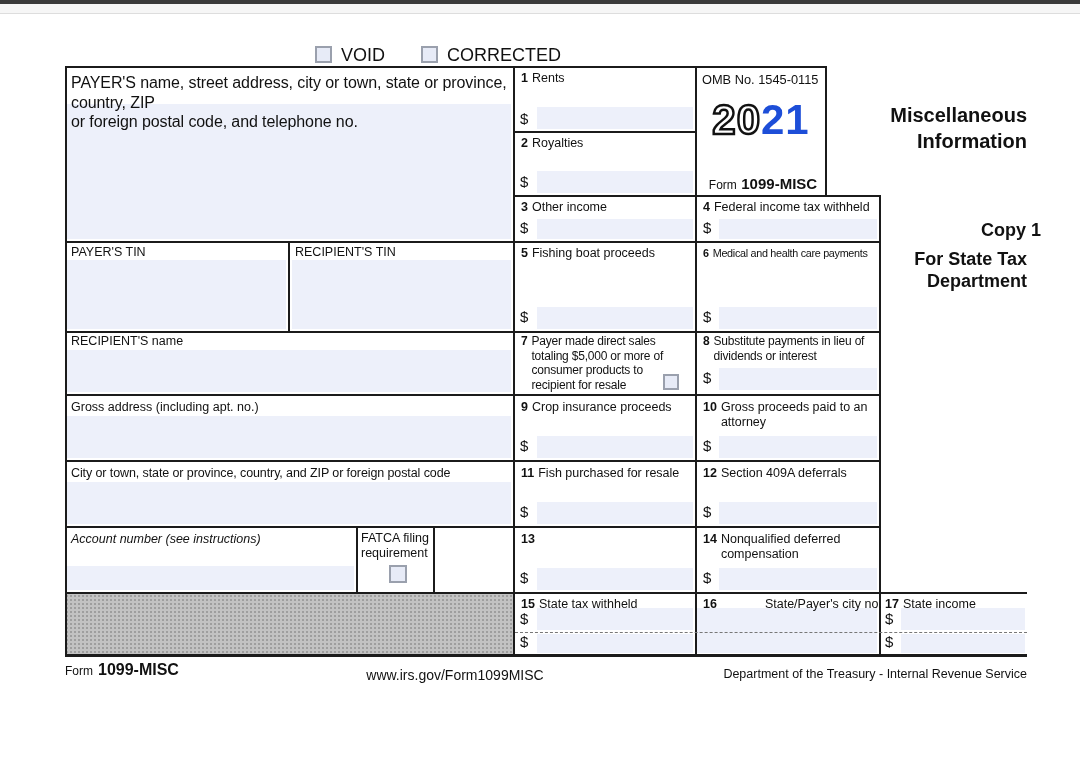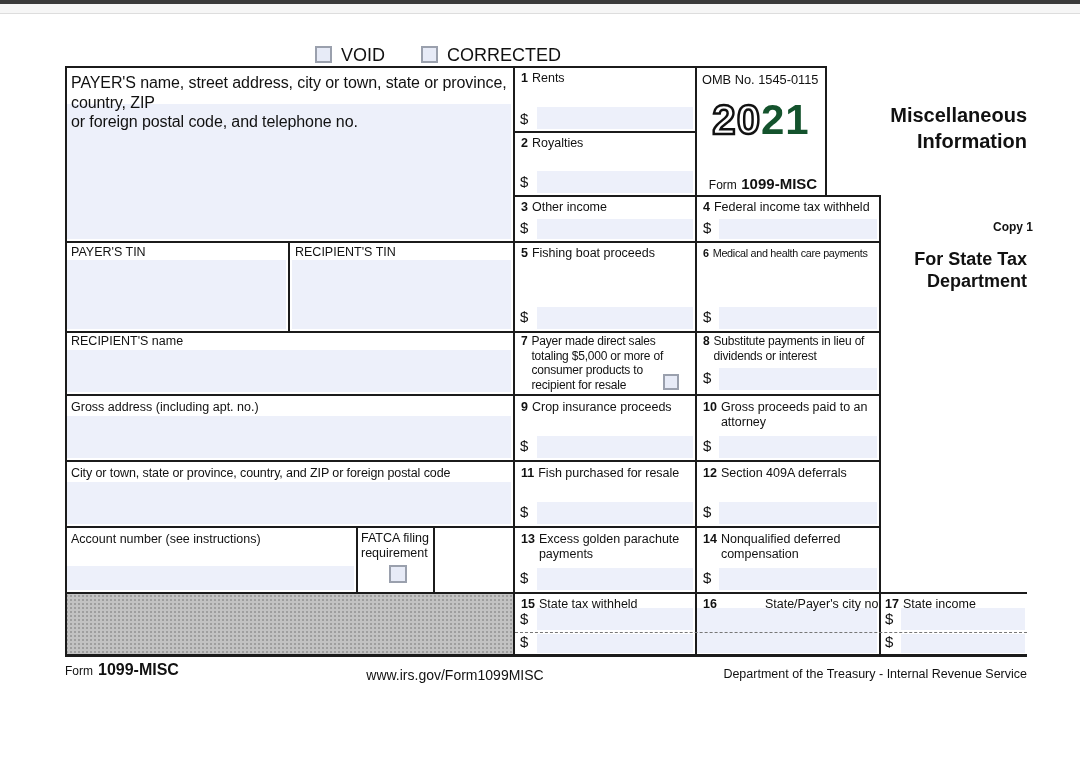--- a/index.html
+++ b/index.html
@@ -15,24 +15,24 @@
   .blbl .n{font-weight:700;}
   .blbl .t{white-space:pre;}
   .blbl.small{font-size:10.8px;letter-spacing:-0.3px;}
   .blbl.tight{font-size:12px;letter-spacing:-0.2px;}
   .dollar{position:absolute;font-size:15px;z-index:4;}
   .cb{position:absolute;background:#e7ebf7;border:2px solid #9aa0ad;z-index:4;}
   .dashed{position:absolute;height:0;border-top:1px dashed #777;z-index:5;}
   .year{position:absolute;left:695px;top:99px;width:132px;text-align:center;
         font-weight:700;font-size:42px;line-height:1;z-index:4;letter-spacing:1px;}
   .year .out{color:#fff;-webkit-text-stroke:2.5px #111;}
-  .year .sol{color:#14532d;}
+  .year .sol{color:#1d4ed8;}
   .title{position:absolute;right:53px;top:102px;text-align:right;font-weight:700;
          font-size:20px;line-height:1.32;white-space:pre-line;z-index:4;}
-  .copy1{position:absolute;right:47px;top:220px;font-weight:700;font-size:12px;z-index:4;}
+  .copy1{position:absolute;right:39px;top:220px;font-weight:700;font-size:18px;z-index:4;}
   .copyfor{position:absolute;right:53px;top:249px;text-align:right;font-weight:700;
            font-size:18px;line-height:1.2;white-space:pre-line;z-index:4;}
   .ombform{position:absolute;left:695px;top:175px;width:136px;text-align:center;z-index:4;}
   .ombform .w{font-size:12px;}
   .ombform .n{font-size:15px;font-weight:700;}
   .grayarea{position:absolute;left:65px;top:594px;width:448px;height:61px;z-index:1;
             background-color:#c2c2c2;
             background-image:radial-gradient(#9e9e9e 0.8px, transparent 0.9px);
             background-size:4px 4px;}
   .voidlbl{position:absolute;font-size:18px;z-index:4;}
@@ -177,29 +177,27 @@
   </div>
   <div class="dollar" style="left:520px;top:503px;">$</div>
   <div class="fill" style="left:537px;top:502px;width:156px;height:22px;"></div>
   <div class="blbl" style="left:703px;top:466px;">
     <span class="n">12</span>
       <span class="t">Section 409A deferrals</span>
   </div>
   <div class="dollar" style="left:703px;top:503px;">$</div>
   <div class="fill" style="left:719px;top:502px;width:158px;height:22px;"></div>
 
-  <div class="lbl" style="left:71px;top:532px;">Account number (see instructions)</div>
+  <div class="lbl" style="left:71px;top:532px;font-style:italic;">Account number (see instructions)</div>
   <div class="fill" style="left:67px;top:566px;width:287px;height:24px;"></div>
   <div class="lbl" style="left:361px;top:531px;width:72px;">FATCA filing
 requirement</div>
   <div class="cb" style="left:389px;top:565px;width:14px;height:14px;"></div>
   <div class="blbl" style="left:521px;top:532px;">
     <span class="n">13</span>
-      <span class="t">Excess golden parachute
-payments</span>
   </div>
   <div class="dollar" style="left:520px;top:569px;">$</div>
   <div class="fill" style="left:537px;top:568px;width:156px;height:22px;"></div>
   <div class="blbl" style="left:703px;top:532px;">
     <span class="n">14</span>
       <span class="t">Nonqualified deferred
 compensation</span>
   </div>
   <div class="dollar" style="left:703px;top:569px;">$</div>
   <div class="fill" style="left:719px;top:568px;width:158px;height:22px;"></div>

